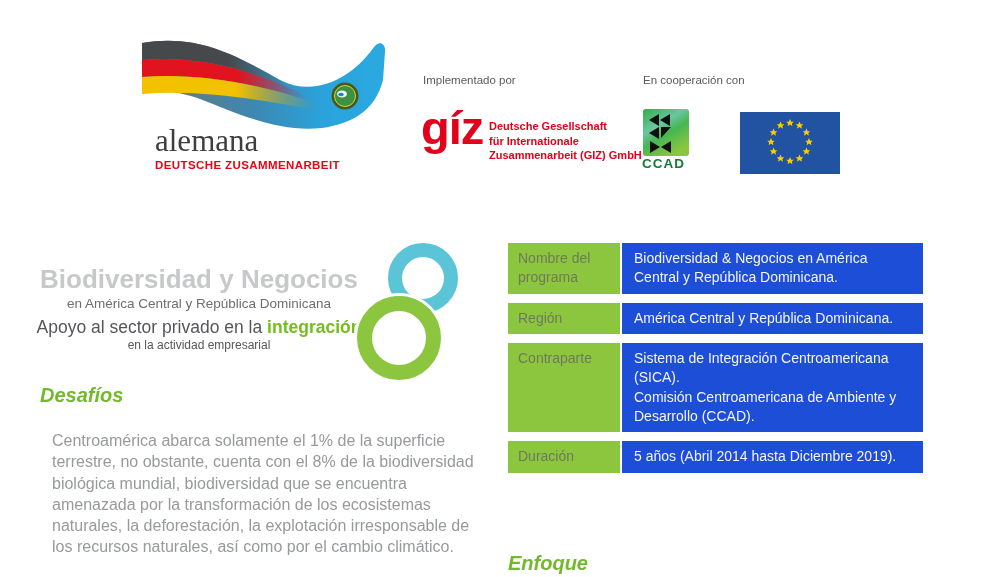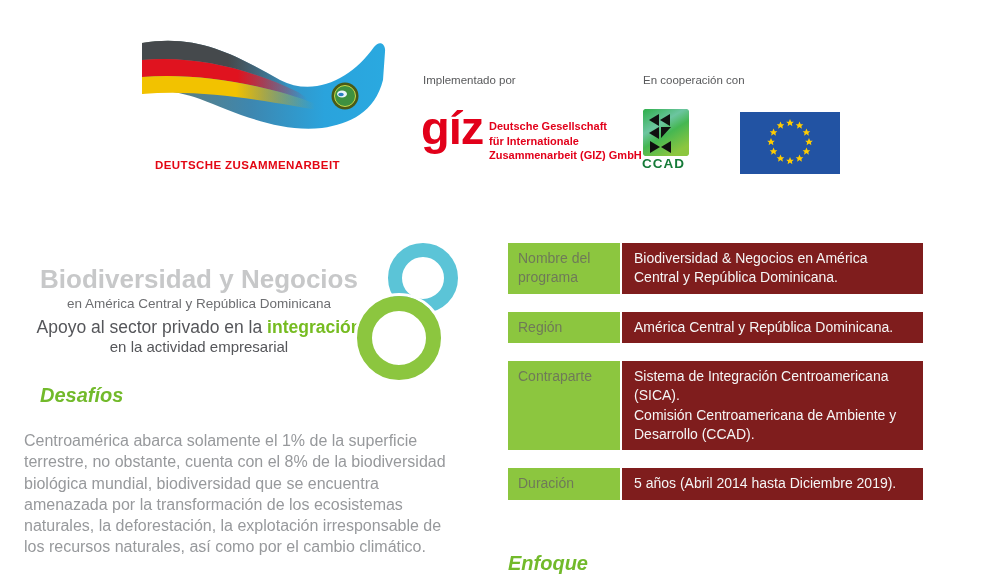--- a/index.html
+++ b/index.html
@@ -23,39 +23,39 @@
   .ccad-label { position:absolute; left:642px; top:156px; font-size:13.5px; font-weight:bold; color:#157A38; letter-spacing:1px; }
 
   .eu-flag { position:absolute; left:740px; top:112px; width:100px; height:62px; }
 
   
   .title-block { position:absolute; left:20px; top:219px; width:358px; text-align:center;margin-top:47px; }
   .tb-title   { font-size:26px; font-weight:bold; color:#C7C8C9; line-height:1.05; }
   .tb-sub     { margin-top:3px; font-size:13.5px; color:#6D6E71; }
   .tb-l3      { margin-top:6px; font-size:17.5px; color:#55565A; }
   .tb-l4      { margin-top:1px; font-size:17.5px; color:#55565A; }
-  .tb-l5      { font-size:15px; color:#55565A; }
+  .tb-l5      { font-size:12px; color:#55565A; }
   .hl-green   { color:#76BC21; font-weight:bold; }
   .hl-cyan    { color:#54C3D6; font-weight:bold; font-size:23px; }
 
   .ring { position:absolute; border-radius:50%; background:transparent; }
   .ring-blue  { left:388px; top:243px; width:70px; height:70px; border:14px solid #5BC4D7; }
   .ring-green { left:357px; top:296px; width:84px; height:84px; border:15px solid #8CC63F; box-shadow:0 0 0 3px #fff; }
 
   
   .sec-heading { position:absolute; font-size:20px; font-weight:bold; font-style:italic; color:#72BA2B; }
   .h-desafios { left:40px; top:384px; }
   .h-enfoque  { left:508px; top:552px; }
-  .paragraph  { position:absolute; left:24px; top:430px; width:432px; font-size:16px; color:#97999C; line-height:1.33; }
+  .paragraph  { position:absolute; left:52px; top:430px; width:432px; font-size:16px; color:#97999C; line-height:1.33; }
 
   
   .info-table { position:absolute; left:508px; top:243px; width:415px; }
-  .it-row { display:flex; margin-bottom:18px; }
+  .it-row { display:flex; margin-bottom:9px; }
   .it-label { width:112px; flex:0 0 112px; background:#8CC63F; color:#6F7A58; padding:6px 10px; font-size:14px; line-height:1.38; margin-right:2px; }
-  .it-value { flex:1; background:#7f1d1d; color:#F5F5F5; padding:6px 12px; font-size:14px; line-height:1.38; white-space:pre-line; }
+  .it-value { flex:1; background:#1d4ed8; color:#F5F5F5; padding:6px 12px; font-size:14px; line-height:1.38; white-space:pre-line; }
 </style>
 </head>
 <body>
 
 <div class="page">
 
   <svg class="flag-logo" viewBox="0 0 250 160" xmlns="http://www.w3.org/2000/svg">
     <defs>
       <linearGradient id="gradBlue" x1="0" y1="0" x2="1" y2="0">
         <stop offset="0" stop-color="#6B7A6A"></stop>
@@ -83,20 +83,21 @@
     <path fill="url(#gradDark)" d="M2,15 C60,5 100,30 140,52 L158,64 C115,43 58,27 2,32 Z"></path>
     <path fill="url(#gradRed)" d="M2,32 C58,27 115,43 158,64 L176,76 C130,58 60,44 2,49 Z"></path>
     <path fill="url(#gradGold)" d="M2,49 C60,44 130,58 176,76 L190,84 C140,76 68,60 2,66 Z"></path>
     <g>
       <circle cx="205" cy="68" r="13.5" fill="#4A5A16"></circle>
       <circle cx="205" cy="68" r="10.5" fill="#3E9140" stroke="#C8D84A" stroke-width="1"></circle>
       <ellipse cx="202" cy="66" rx="5" ry="3.5" fill="#EAF4FB"></ellipse>
       <ellipse cx="201" cy="66.5" rx="2.8" ry="1.8" fill="#2A7FC0"></ellipse>
     </g>
   </svg>
+  <div class="coop-line2">alemana</div>
   <div class="coop-line3">DEUTSCHE ZUSAMMENARBEIT</div>
 
   <div class="partner-label label-impl">Implementado por</div>
   <div class="partner-label label-coop">En cooperación con</div>
 
   <div class="giz-wordmark">gíz</div>
   <div class="giz-text">
     <div>Deutsche Gesellschaft</div>
     <div>für Internationale</div>
     <div>Zusammenarbeit (GIZ) GmbH</div>

